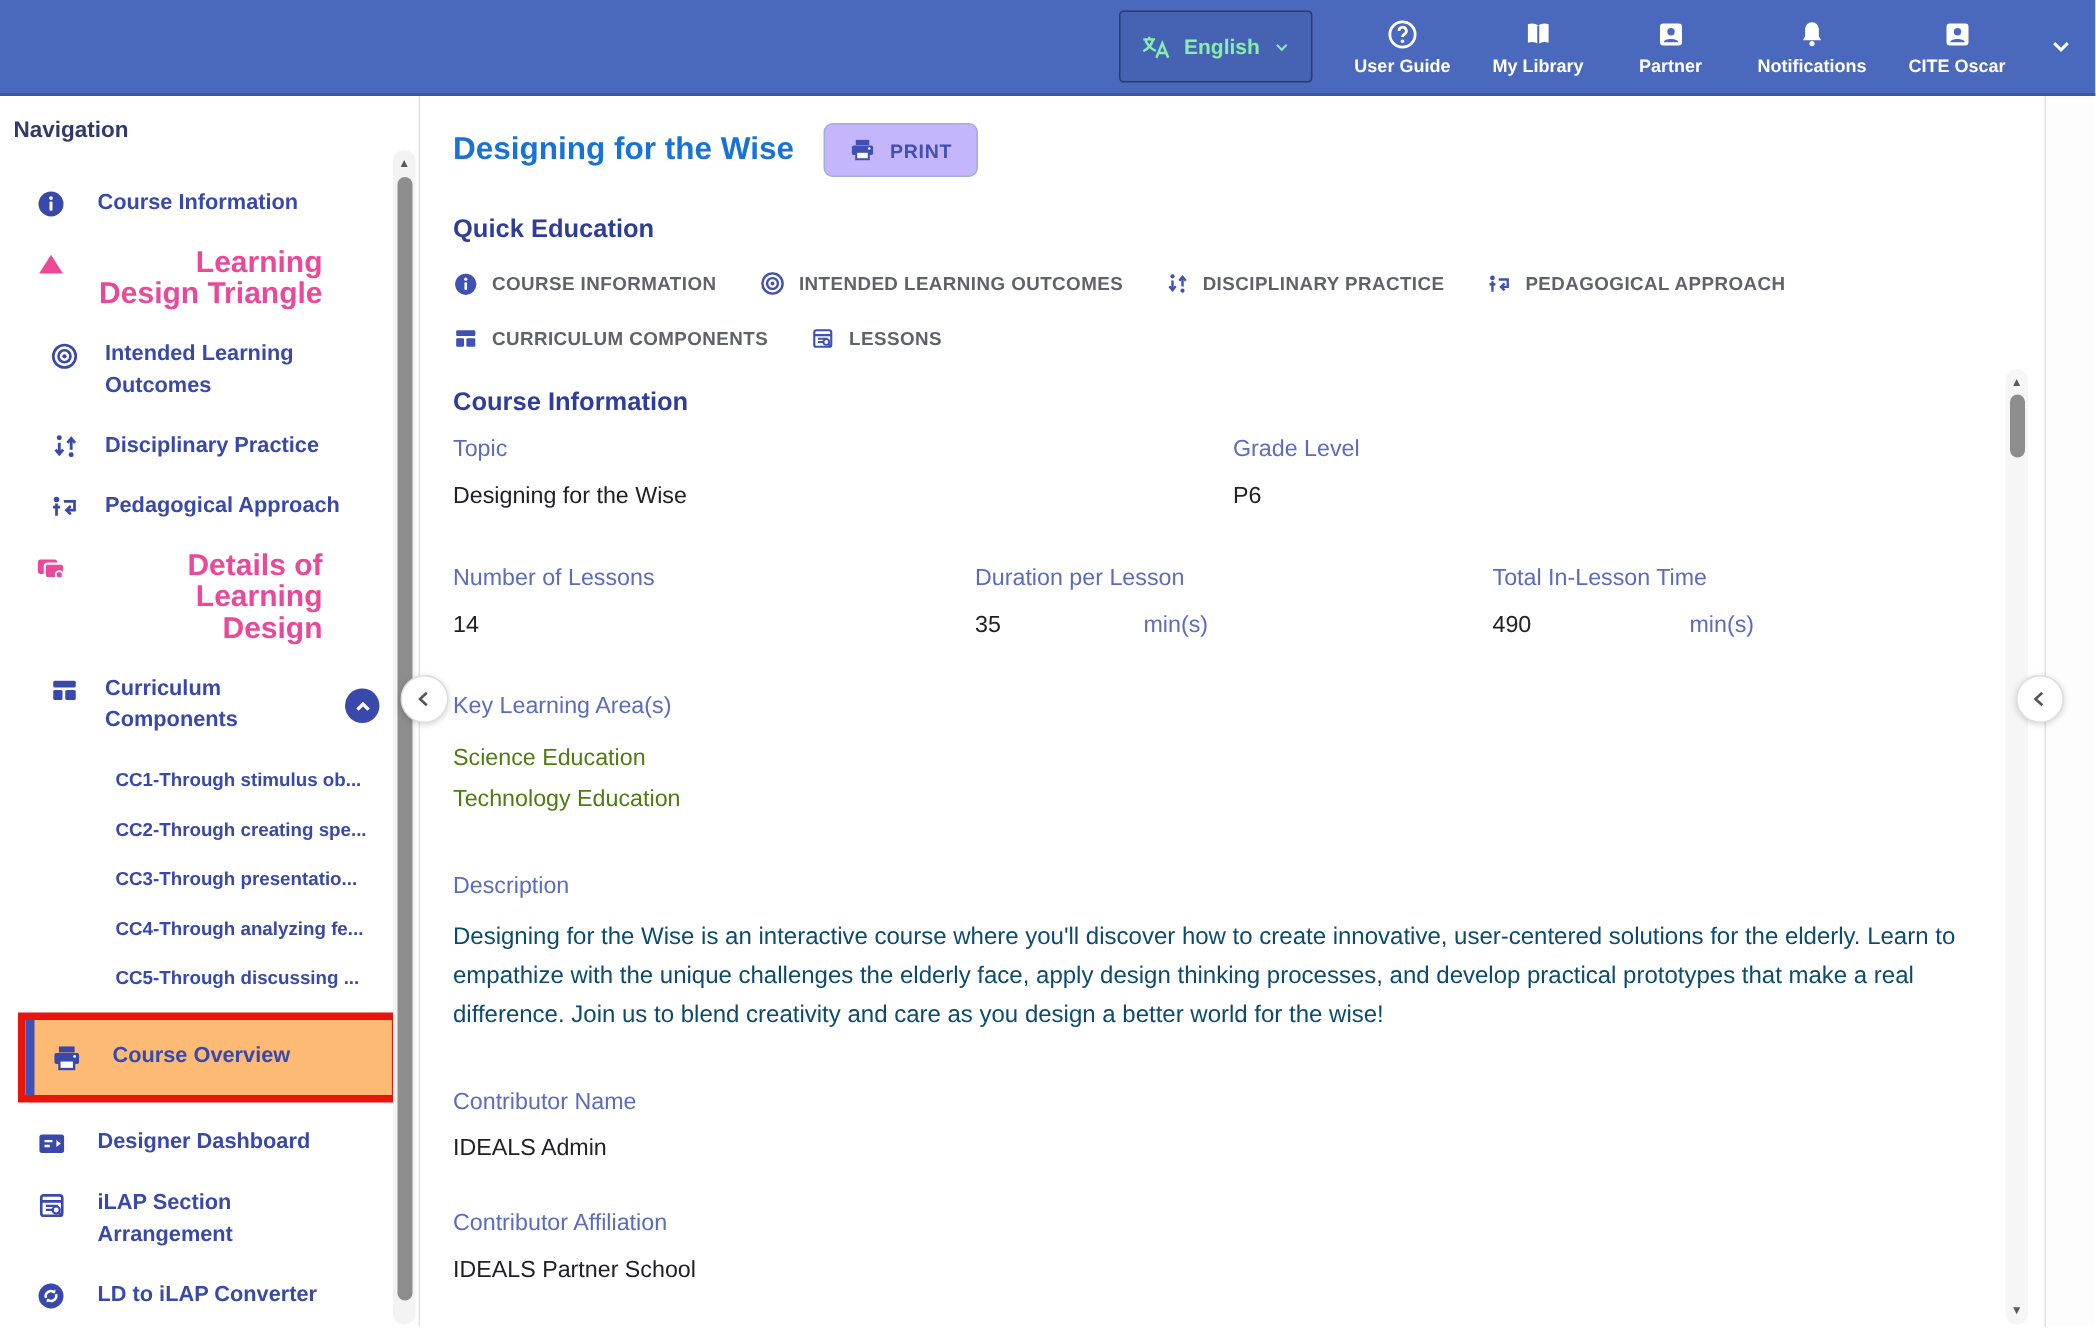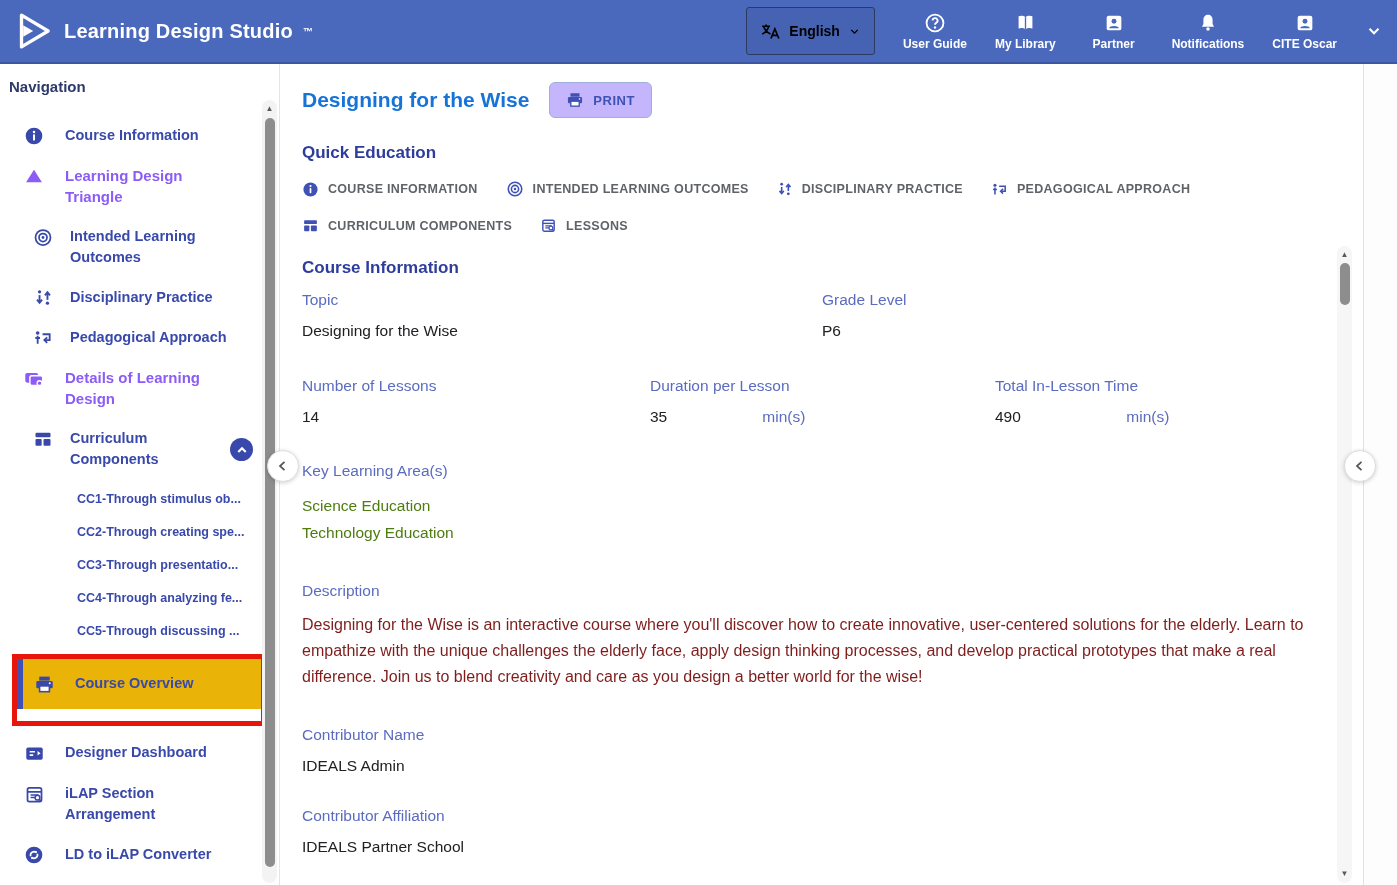--- a/index.html
+++ b/index.html
@@ -10,47 +10,47 @@
   
   .header { position:absolute; top:0; left:0; width:1397px; height:64px;
     background:#4a69bd; display:flex; align-items:center; padding:0 14px;
     border-bottom:2px solid #3d56a2; z-index:5; }
   .brand { display:flex; align-items:center; gap:10px; }
   .brand-title { color:#fff; font-size:20px; font-weight:bold; letter-spacing:.2px; }
   .brand-tm { color:#fff; font-size:10px; vertical-align:super; font-weight:bold; }
   .header-right { margin-left:auto; display:flex; align-items:center; gap:28px; }
   .lang-btn { display:flex; align-items:center; gap:8px; height:48px; padding:0 13px;
     border:1px solid #2e3a5e; border-radius:3px; background:rgba(10,20,50,.07);
-    color:#000000; font-size:14px; font-weight:bold; cursor:pointer; }
+    color:#86efac; font-size:14px; font-weight:bold; cursor:pointer; }
   .hnav { display:flex; flex-direction:column; align-items:center; gap:3px;
     color:#fff; cursor:pointer; min-width:60px; }
   .hnav-label { font-size:12px; font-weight:bold; white-space:nowrap; }
   .ic { display:inline-block; vertical-align:middle; }
 
   
   .sidebar { position:absolute; top:64px; left:1px; width:261px; bottom:0;
     background:#fff; padding:14px 0 0 8px; }
   .sidebar-title { color:#2d3a6b; font-size:15px; font-weight:bold; }
   .nav-list { padding-top:30px; }
   .nav-item { display:flex; align-items:flex-start; margin-bottom:19px;
     color:#3949ab; font-weight:bold; font-size:14.5px; line-height:21px; cursor:pointer; }
   .nav-item .nic { flex:0 0 auto; display:flex; justify-content:center; }
   .lvl1 { padding-left:14px; } .lvl1 .nic { width:22px; margin-right:20px; margin-top:1px; }
   .lvl2 { padding-left:24px; } .lvl2 .nic { width:20px; margin-right:17px; margin-top:1px; }
   .lvl3 { padding-left:68px; font-size:12.5px; margin-bottom:13px; line-height:20px; }
-  .dark { color:#8b5cf6; font-size:15px; }
+  .dark { color:#ec4899; font-size:20px;text-align:right; }
   .nlabel { display:block; max-width:172px; }
   .w150 { max-width:150px; } .w120 { max-width:120px; } .w130 { max-width:130px; }
   .cc-row { position:relative; width:250px; }
   .collapse-chip { position:absolute; right:6px; top:10px; width:23px; height:23px;
     border-radius:50%; background:#3949ab; display:flex; align-items:center;
     justify-content:center; cursor:pointer; }
   .redbox { border:5px solid #e8150a; margin:6px 0 16px 3px; width:254px; }
-  .nav-selected { background:#eab308; border-left:6px solid #3f51b5;
-    padding:14px 0 14px 10px; margin-bottom:12px; }
+  .nav-selected { background:#fdba74; border-left:6px solid #3f51b5;
+    padding:14px 0 14px 10px; margin-bottom:0; }
 
   
   .sb { position:absolute; background:#f3f3f3; border-radius:8px; }
   .sb-side { left:262px; top:100px; bottom:2px; width:15px; }
   .sb-arrow { position:absolute; left:0; width:15px; text-align:center;
     color:#5a5a5a; font-size:8px; line-height:12px; cursor:pointer; }
   .sb-thumb { position:absolute; left:2.5px; width:10px; background:#8d8d8d;
     border-radius:6px; cursor:pointer; }
 
   
@@ -85,21 +85,21 @@
   .flabel { color:#5b6cc0; font-size:15.5px; }
   .fvalue { color:#202124; font-size:15.5px; margin-top:13px; }
   .grid2 { margin-top:13px; display:grid; grid-template-columns:520px auto; }
   .grid3 { margin-top:37px; display:grid; grid-template-columns:348px 345px auto; }
   .unit { color:#5b6cc0; }
   .vspan-d { display:inline-block; width:108px; }
   .vspan-t { display:inline-block; width:127px; }
   .block { margin-top:36px; }
   .kla-line { color:#4d7c0f; font-size:15.5px; line-height:27px; }
   .kla-wrap { margin-top:12px; }
-  .desc { margin-top:12px; width:1002px; color:#7f1d1d; font-size:16px; line-height:26px; }
+  .desc { margin-top:12px; width:1002px; color:#0c4a6e; font-size:16px; line-height:26px; }
 </style>
 </head>
 <body>
 
 <svg width="0" height="0" style="position:absolute">
   <defs>
     <symbol id="i-logo" viewBox="0 0 24 24">
       <path d="M4.5 2.5 L20.5 12 L4.5 21.5 Z" fill="none" stroke="#fff" stroke-width="2" stroke-linejoin="round"></path>
       <path d="M5.5 8.6 L11.5 12 L5.5 15.4 Z" fill="#fff"></path>
     </symbol>
@@ -193,27 +193,20 @@
       <path d="M16 10.5 a4.2 4.2 0 0 1 -6.8 4.4" fill="none" stroke="#fff" stroke-width="2"></path>
       <path d="M8.4 17.2 L8.8 14.1 L11.8 15.1 Z" fill="#fff"></path>
     </symbol>
     <symbol id="i-chevleft" viewBox="0 0 24 24">
       <path d="M14 6.5 L8 12 L14 17.5" fill="none" stroke="currentColor" stroke-width="2.3"></path>
     </symbol>
   </defs>
 </svg>
 
 <div class="header">
-  <div class="brand">
-    <svg class="ic" width="40" height="40">
-        <use href="#i-logo"></use>
-      </svg>
-    <span class="brand-title">Learning Design Studio</span>
-    <span class="brand-tm">™</span>
-  </div>
   <div class="header-right">
     <div class="lang-btn">
       <svg class="ic" width="21" height="21">
           <use href="#i-translate"></use>
         </svg>
       <span>English</span>
       <svg class="ic" width="13" height="13">
           <use href="#i-caret"></use>
         </svg>
     </div>

